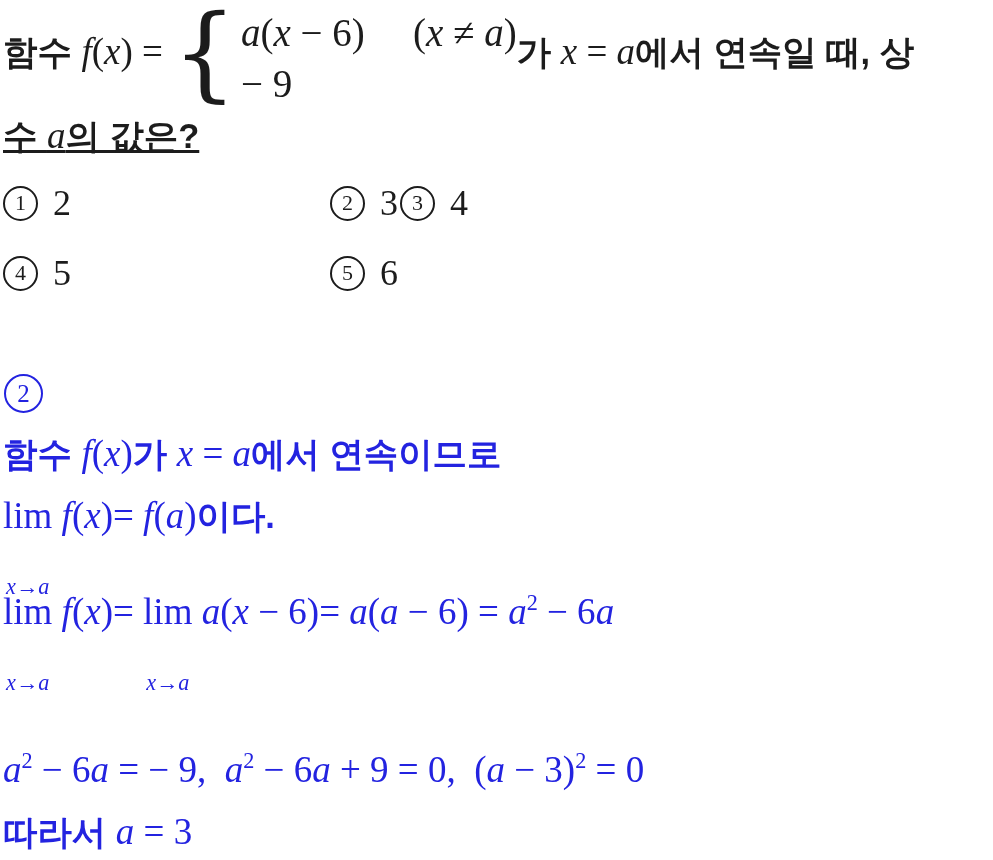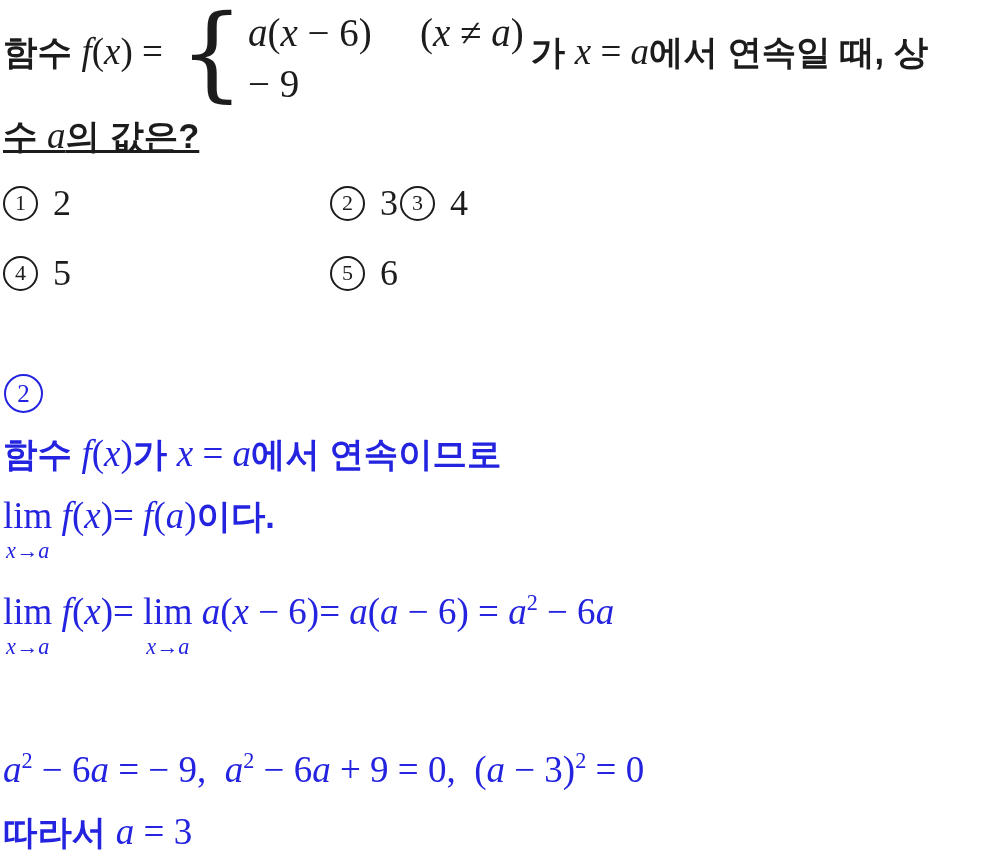--- a/index.html
+++ b/index.html
@@ -5,26 +5,26 @@
   html,body{margin:0;padding:0;background:#ffffff;}
   #page{position:relative;width:993px;height:860px;background:#ffffff;overflow:hidden;
         color:#1c1c1c;font-family:"Liberation Serif","DejaVu Serif",serif;}
 
   
   .mline{position:absolute;white-space:pre;font-size:37px;line-height:1.18;}
   .seg-kr{font-family:"Liberation Sans","DejaVu Sans",sans-serif;font-weight:600;font-size:0.93em;font-style:normal;}
   .seg-it{font-family:"Liberation Serif","DejaVu Serif",serif;font-style:italic;}
   .seg-rm{font-family:"Liberation Serif","DejaVu Serif",serif;font-style:normal;}
   .seg-sup{font-family:"Liberation Serif","DejaVu Serif",serif;font-size:0.60em;vertical-align:0.62em;font-style:normal;}
-  .lim{display:inline-flex;flex-direction:column;align-items:center;}
+  .lim{display:inline-flex;flex-direction:column;align-items:center;gap:36px;}
   .lim-main{font-family:"Liberation Serif","DejaVu Serif",serif;font-style:normal;line-height:1.05;}
   .lim-sub{font-family:"Liberation Serif","DejaVu Serif",serif;font-style:italic;font-size:0.60em;line-height:1;margin-top:4px;}
 
   
-  #line1{position:absolute;top:0;left:3px;height:106px;display:flex;align-items:center;gap:7px;font-size:37px;white-space:pre;}
+  #line1{position:absolute;top:0;left:3px;height:106px;display:flex;align-items:center;gap:0;font-size:37px;white-space:pre;}
   .piecewise{display:flex;align-items:center;}
   .brace{font-size:102px;line-height:0.92;font-weight:400;margin-right:4px;
          font-family:"DejaVu Serif","Liberation Serif",serif;}
   .cases{display:grid;grid-template-columns:172px auto;row-gap:4px;font-size:39px;line-height:1.2;white-space:pre;margin-top:12px;}
   .case-cell{text-align:left;}
 
   
   .choice-row{position:absolute;display:flex;gap:2px;align-items:center;font-size:36px;}
   .choice{display:inline-flex;align-items:center;gap:15px;}
   .circ{display:inline-flex;align-items:center;justify-content:center;width:31px;height:31px;

